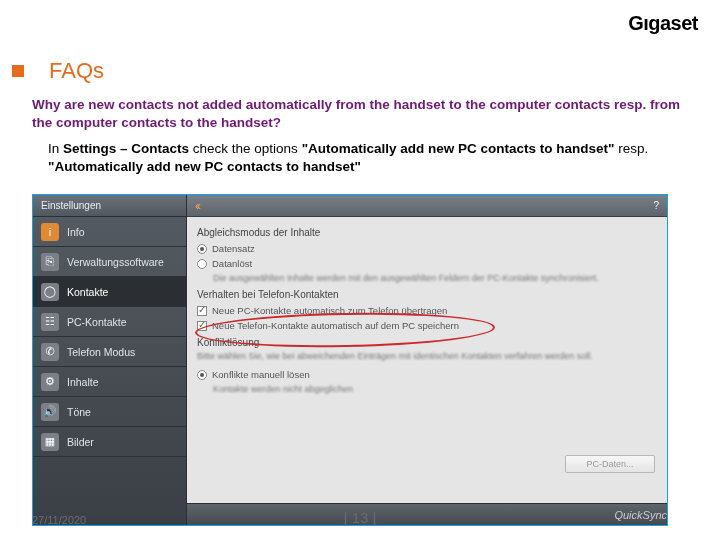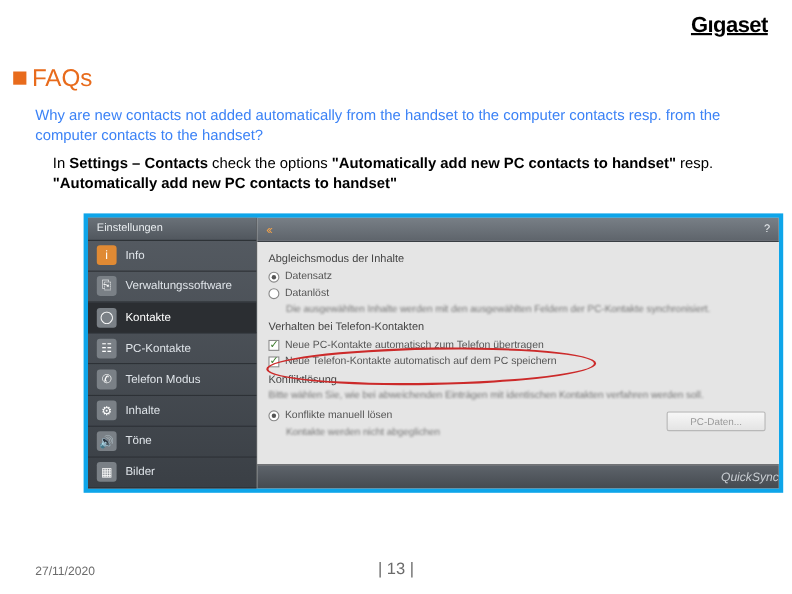--- a/index.html
+++ b/index.html
@@ -12,74 +12,72 @@
     overflow: hidden;
   }
   .logo {
     position: absolute;
     top: 12px;
     right: 22px;
     font-size: 20px;
     font-weight: 600;
     letter-spacing: -0.5px;
     color: #000;
-    text-decoration: underline;
   }
   .heading-wrap {
     position: absolute;
     top: 58px;
     left: 12px;
     display: flex;
     align-items: center;
-    gap: 5px;
+    gap: 25px;
   }
   .orange-sq {
     width: 12px; height: 12px;
     background: #e86b1c;
     display: inline-block;
   }
   .heading {
     font-size: 22px;
     color: #e86b1c;
     font-weight: 400;
   }
   .question {
     position: absolute;
     top: 96px;
     left: 32px;
     right: 28px;
     font-size: 13.5px;
-    font-weight: normal;
-    color: #3b82f6;
+    font-weight: bold;
+    color: #701a75;
     line-height: 1.35;
   }
   .answer {
     position: absolute;
     top: 140px;
     left: 32px;
     right: 28px;
     font-size: 13.5px;
     color: #000;
     line-height: 1.35;
     margin-left: 16px;
   }
   .answer b { font-weight: bold; }
 
   
   .app {
     position: absolute;
     top: 194px;
     left: 32px;
     width: 636px;
-    height: 254px;
-    display: flex;
-    border: 4px solid #0ea5e9;
+    height: 332px;
+    display: flex;
+    border: 1px solid #0ea5e9;
     background: #fff;
     font-size: 10px;
-    margin-left: 44px;
   }
   .app-sidebar {
     width: 154px;
     background: linear-gradient(#565c63, #3a3f45);
     display: flex;
     flex-direction: column;
     border-right: 1px solid #2b2f33;
   }
   .sb-top {
     height: 22px;

